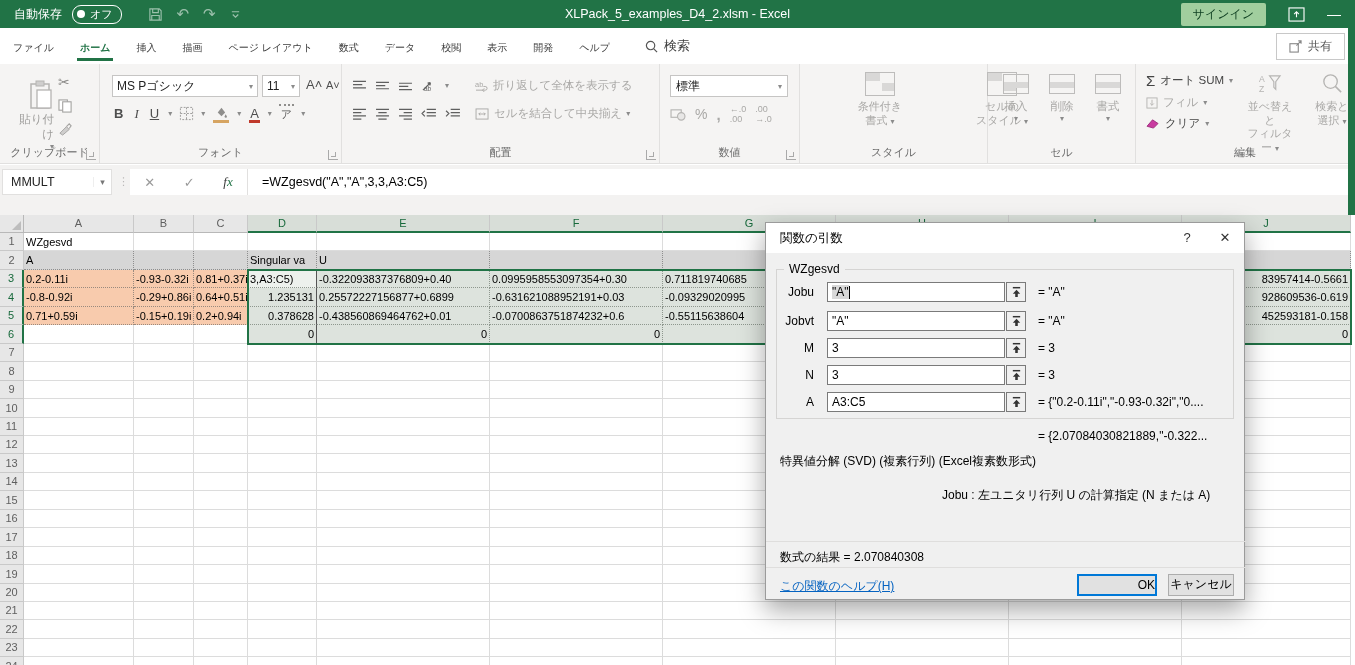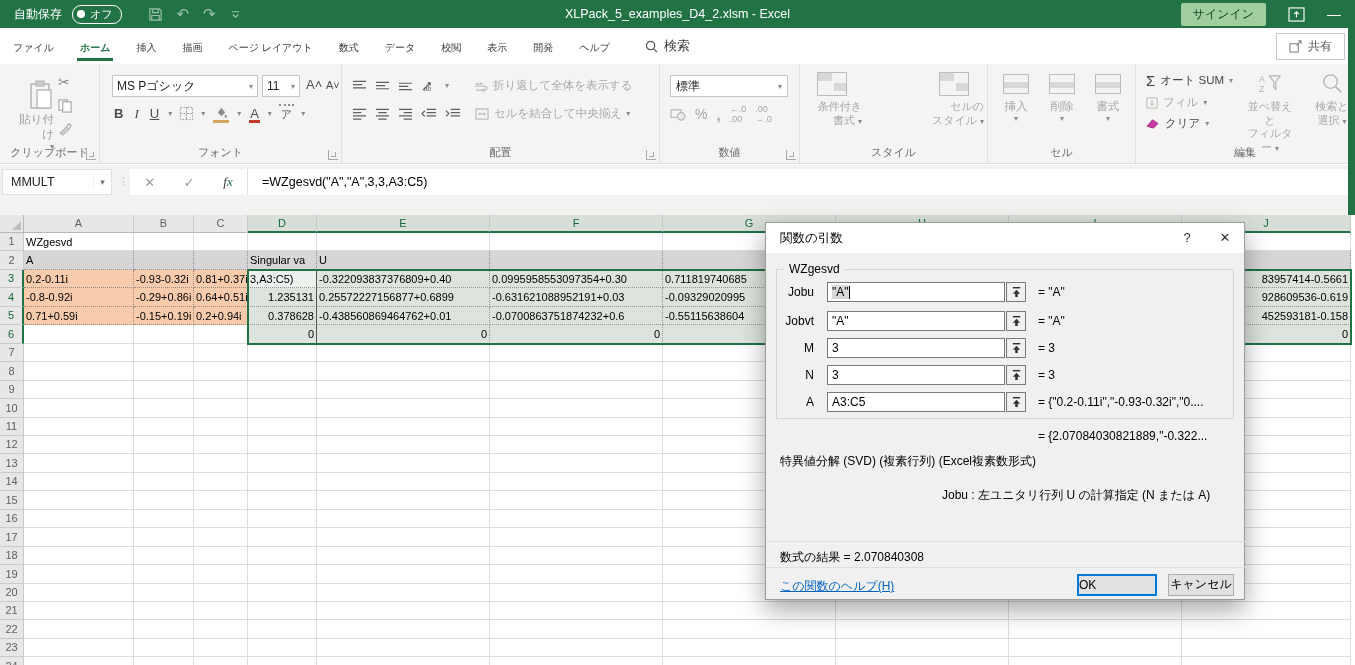--- a/index.html
+++ b/index.html
@@ -64,21 +64,21 @@
   .wrap-item { display:flex; align-items:center; gap:4px; font-size:11.5px; color:#a9a8a6; white-space:nowrap; }
 
   
   #grp-number { width:140px; }
   .numfmt-box { position:absolute; left:10px; top:11px; width:118px; height:22px; background:#fff; border:1px solid #c6c5c4;
     font-size:12px; color:#222; display:flex; align-items:center; padding:0 5px; justify-content:space-between; }
   .num-row2 { position:absolute; left:10px; top:40px; display:flex; align-items:center; gap:9px; color:#a9a8a6; font-size:12px; }
 
   
   #grp-styles { width:188px; }
-  .style-btn { position:absolute; top:8px; width:60px; text-align:right; font-size:11px; color:#a9a8a6; line-height:1.25; }
+  .style-btn { position:absolute; top:8px; width:60px; text-align:center; font-size:11px; color:#a9a8a6; line-height:1.25;margin-left:48px; }
   .style-grid { width:30px; height:24px; margin:0 auto 4px; border:1px solid #bdbcbb; background:
     linear-gradient(#d9d8d7,#d9d8d7) 0 0/14px 8px no-repeat,
     linear-gradient(#d9d8d7,#d9d8d7) 16px 10px/14px 8px no-repeat; }
 
   
   #grp-cells { width:148px; }
   .cell-btn { position:absolute; top:10px; width:44px; text-align:center; font-size:11.5px; color:#a9a8a6; }
   .cell-grid { width:26px; height:20px; margin:0 auto 5px; border:1px solid #bdbcbb;
     background:linear-gradient(#d9d8d7,#d9d8d7) 0 7px/26px 6px no-repeat; }
 
@@ -137,21 +137,21 @@
   .fld-label { position:absolute; left:0; width:48px; text-align:right; top:3px; }
   .fld-input { position:absolute; left:61px; top:0; width:178px; height:20px; background:#fff; border:1px solid #7a7a7a;
     display:flex; align-items:center; padding-left:4px; }
   .fld-btn { position:absolute; left:240px; top:0; width:20px; height:20px; background:#f0f0f0; border:1px solid #7a7a7a;
     display:flex; align-items:center; justify-content:center; }
   .fld-eq { position:absolute; left:272px; top:3px; white-space:nowrap; overflow:hidden; width:200px; }
   .sel-text { background:#d9d9d9; }
   .txt-caret { display:inline-block; width:1px; height:13px; background:#000; vertical-align:middle; }
   .dlg-line { position:absolute; left:0; width:480px; height:1px; background:#dfdedd; }
   #dlg-ok { position:absolute; left:311px; top:351px; width:80px; height:22px; background:#e1e1e1; border:2px solid #0078d7;
-    text-align:left; line-height:18px; font-size:12px; }
+    text-align:right; line-height:18px; font-size:12px; }
   #dlg-cancel { position:absolute; left:402px; top:351px; width:66px; height:22px; background:#e1e1e1; border:1px solid #adadad;
     text-align:center; line-height:19px; font-size:12px; }
   #dlg-help-link { position:absolute; left:14px; top:355px; color:#0563c1; text-decoration:underline; }
 </style>
 </head>
 <body>
 
 <div id="titlebar" class="abs">
   <div class="tb-left">
     <span>自動保存</span>

